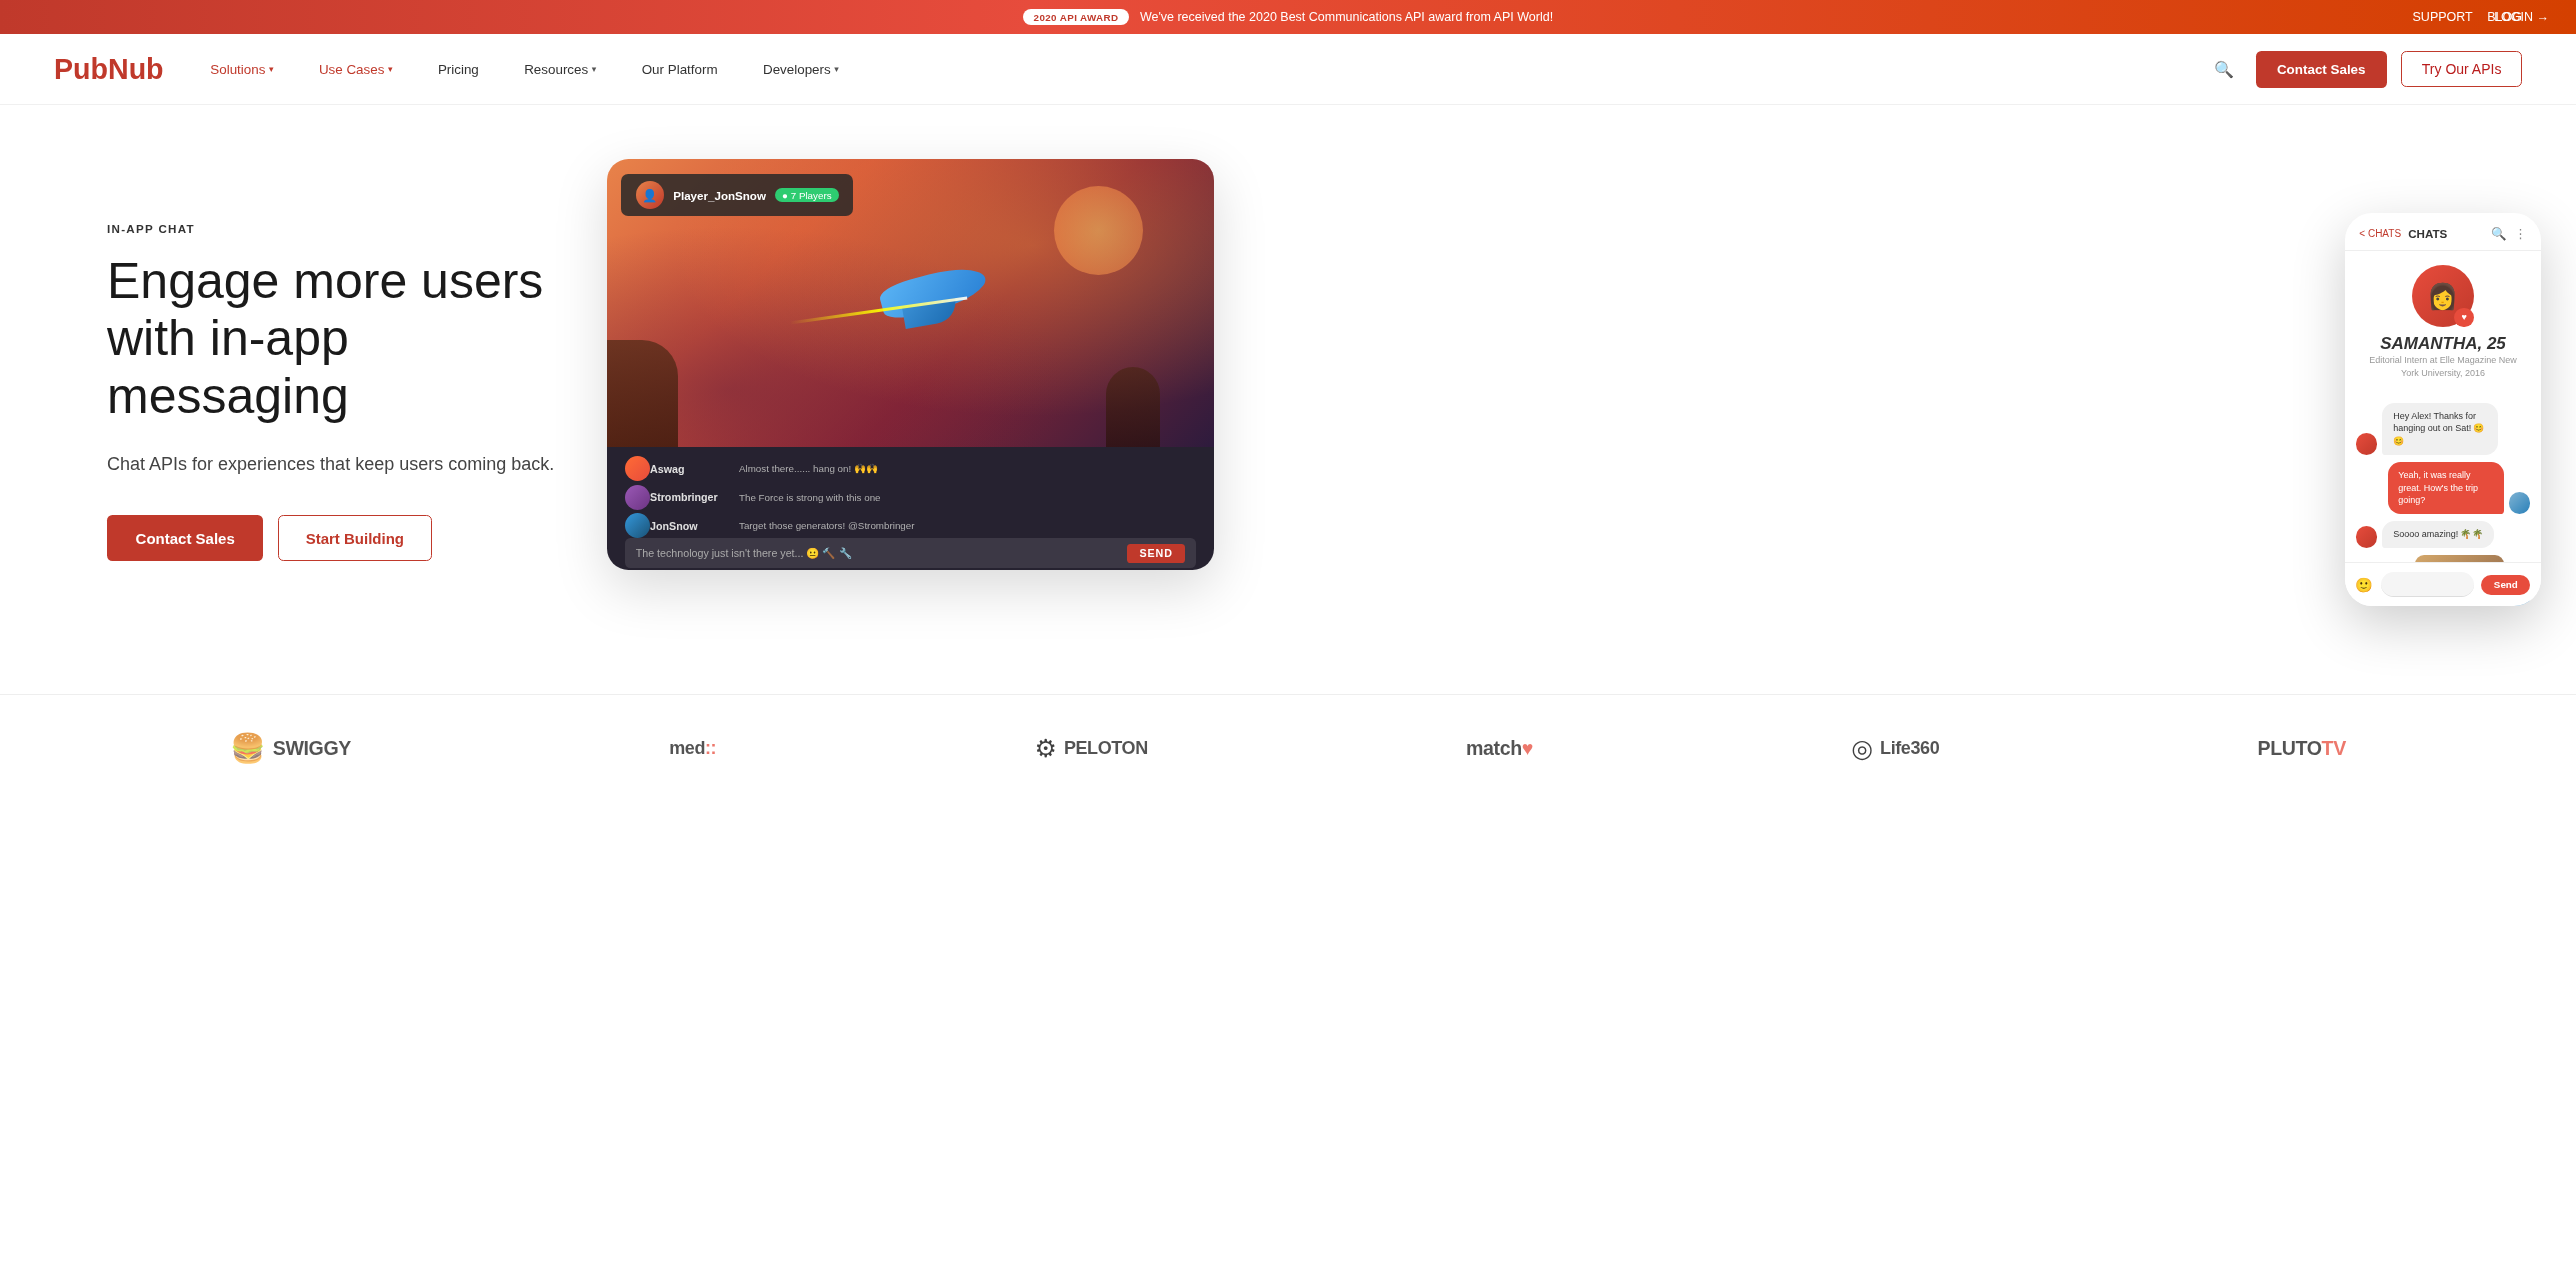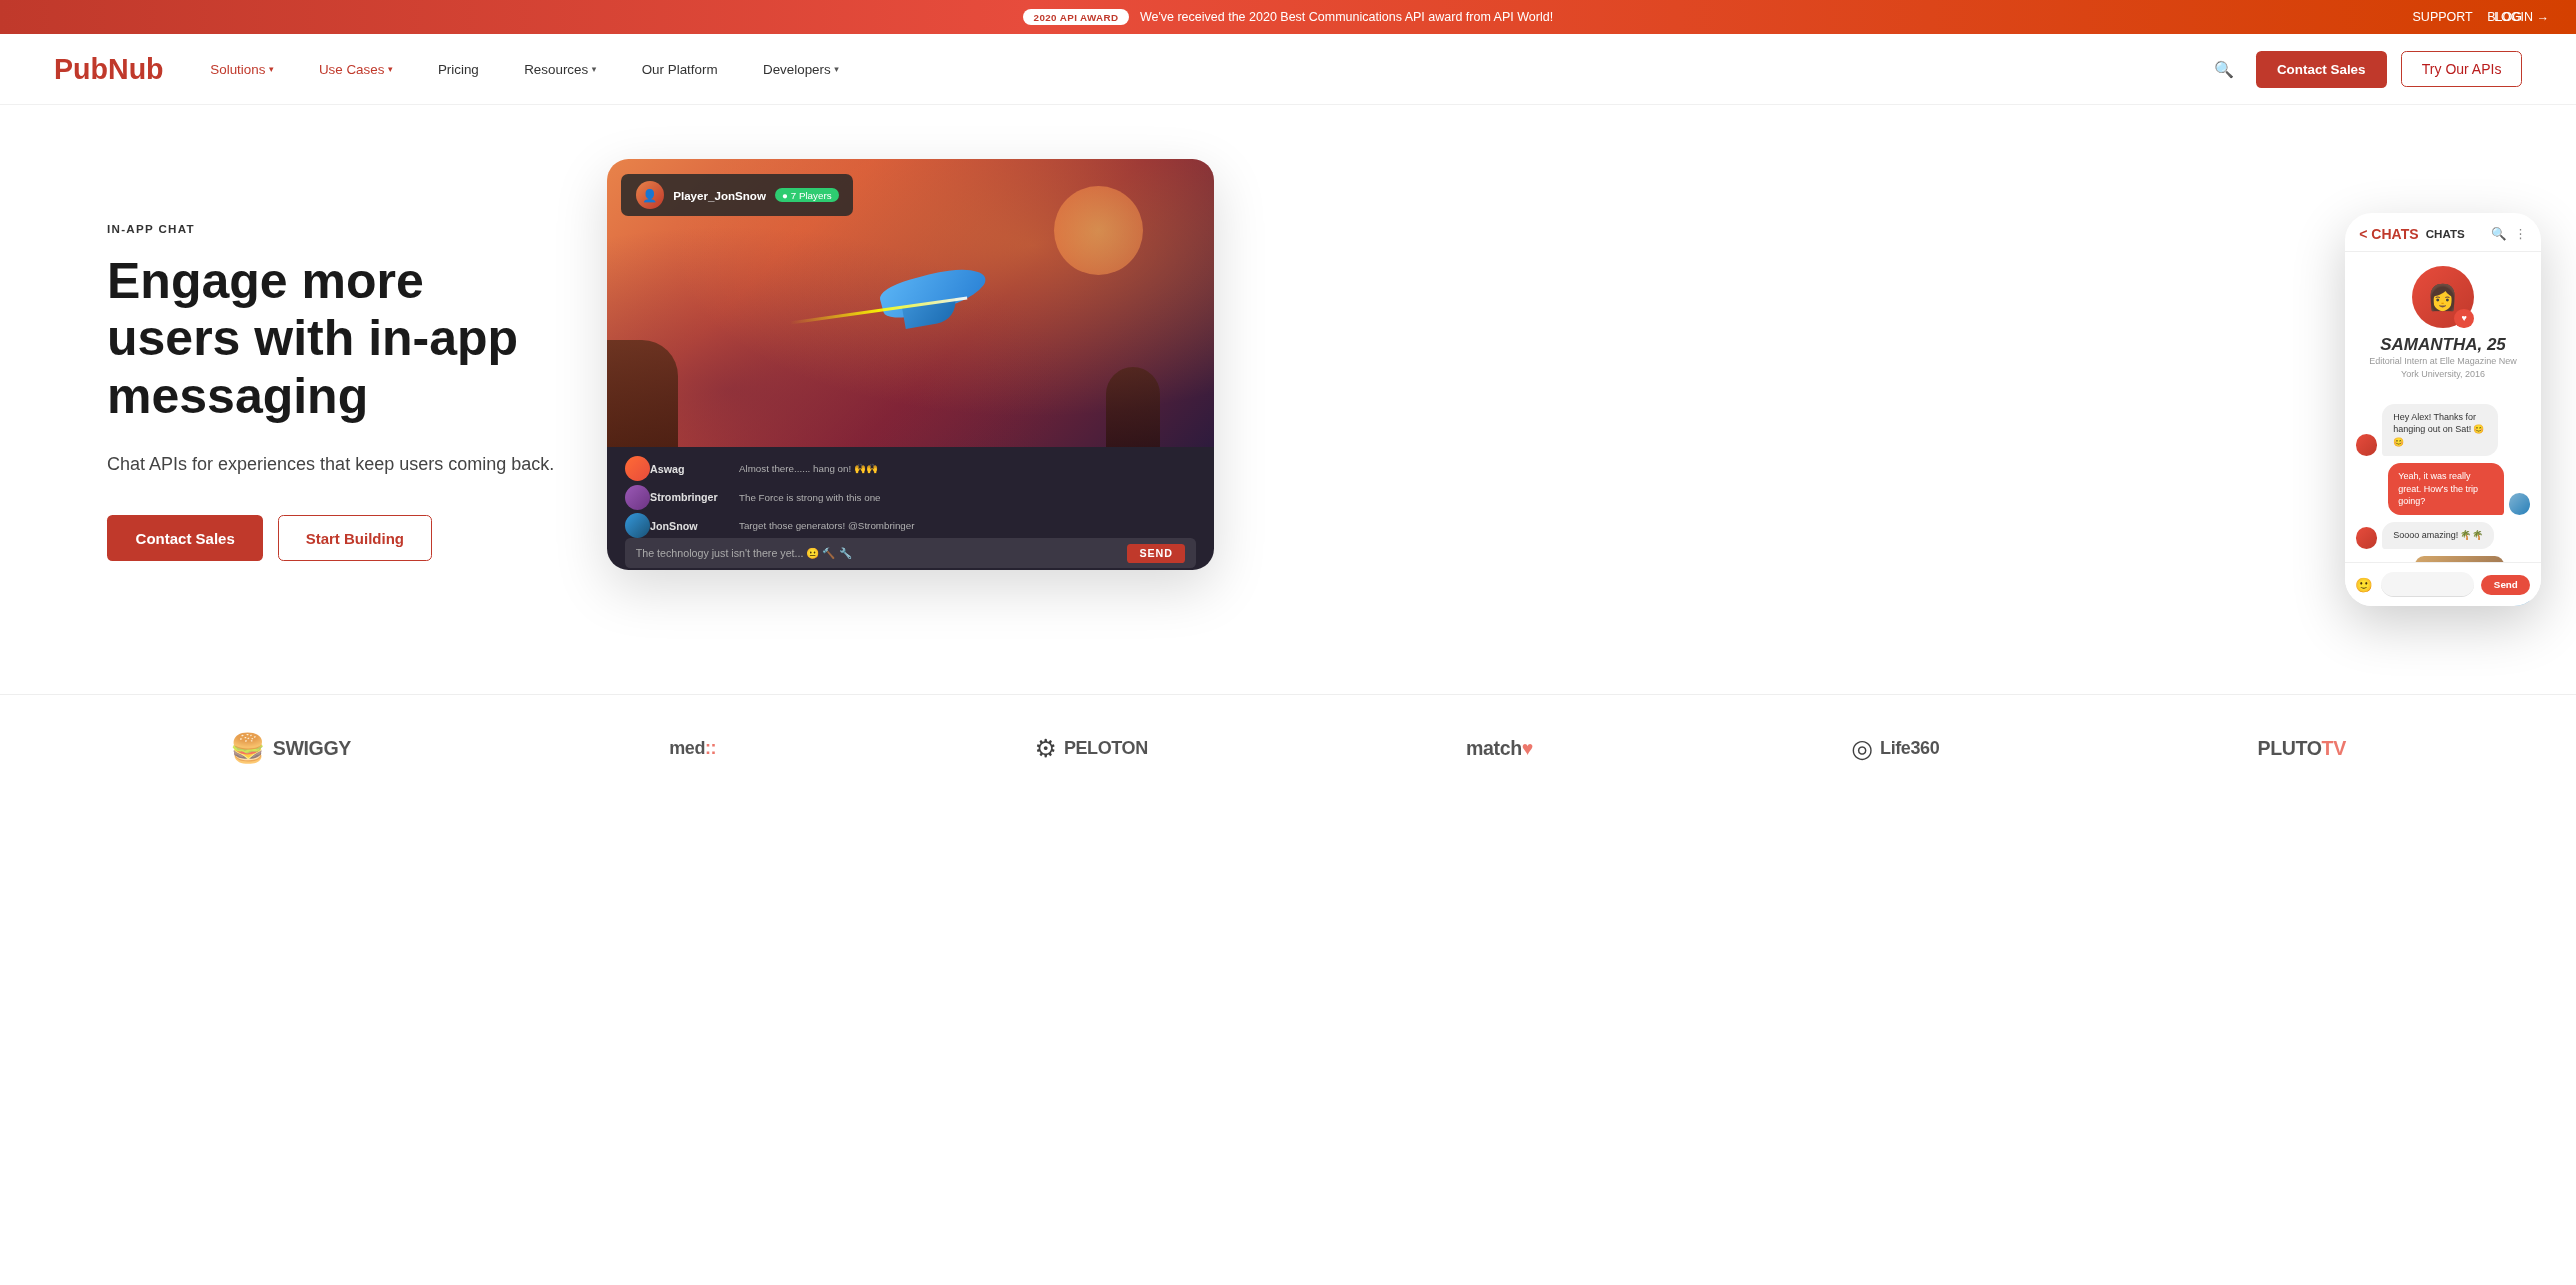--- a/index.html
+++ b/index.html
@@ -138,21 +138,21 @@
     .hero-label {
       font-size: 11.6px;
       font-weight: 700;
       letter-spacing: 1.3px;
       color: #333;
       text-transform: uppercase;
       margin-bottom: 18px;
     }
     .hero-title {
       font-size: 50px;
-      font-weight: 700;
+      font-weight: 400;
       color: #1a1a1a;
       line-height: 1.15;
       margin-bottom: 25px;
     }
     .hero-subtitle {
       font-size: 18px;
       color: #444;
       line-height: 1.6;
       margin-bottom: 36px;
     }
@@ -368,22 +368,22 @@
     }
     .mobile-header {
       padding: 12.5px 14.3px 9px;
       border-bottom: 0.9px solid #eee;
       display: flex;
       align-items: center;
       gap: 7.1px;
     }
     .mobile-back {
       color: #c0392b;
-      font-size: 14px;
-      font-weight: 700;
+      font-size: 10px;
+      font-weight: 400;
     }
     .mobile-title {
       font-size: 11.6px;
       font-weight: 700;
       color: #333;
       flex: 1;
     }
     .mobile-icons {
       display: flex;
       gap: 7.1px;

